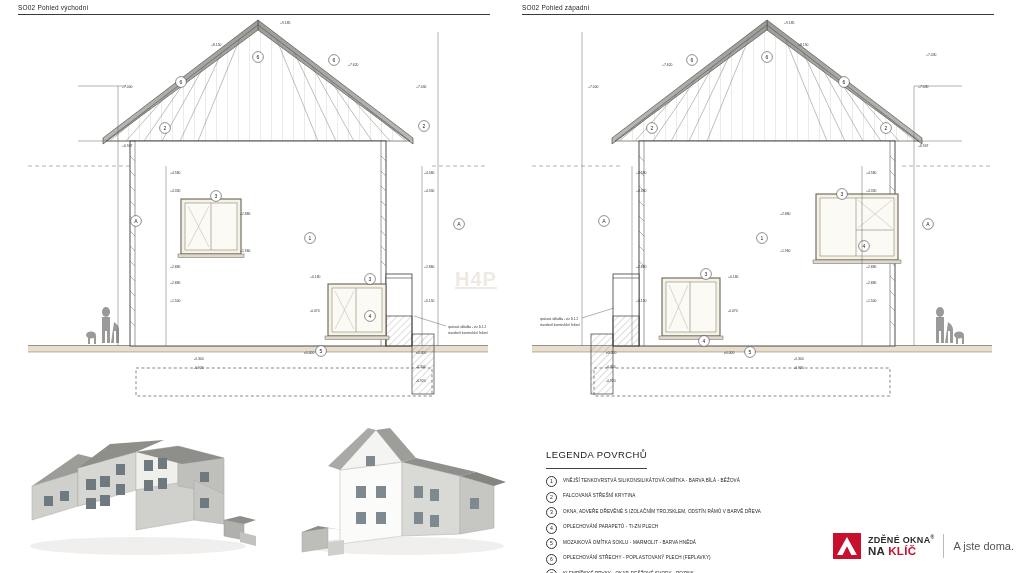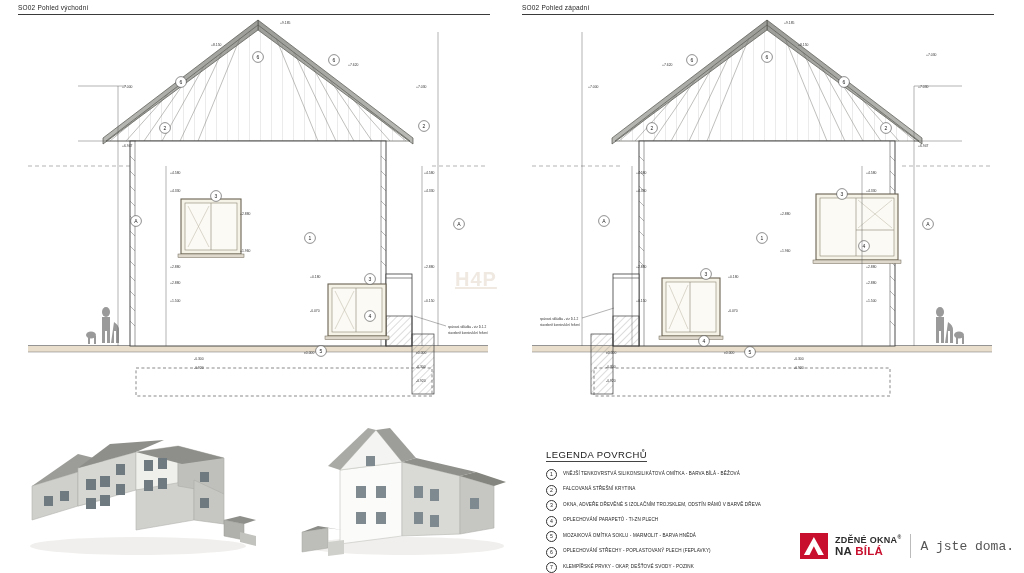--- a/index.html
+++ b/index.html
@@ -33,21 +33,21 @@
   .logo .w1,.logo .w3{font-weight:bold;font-size:15.5px;color:#1b1b1b;letter-spacing:.2px;}
   .logo .w2{
     font-weight:bold;font-size:15px;color:#ffffff;background:#f5b400;
     padding:0 3px;border-radius:1px;
   }
 
   
   .legend{position:absolute;left:546px;top:444px;width:330px;}
   .legend h2{
     margin:0;font-size:9.5px;font-weight:normal;letter-spacing:.4px;color:#1a1a1a;
-    border-bottom:1px solid #444;display:inline-block;padding-bottom:1px;
+    border-bottom:1px solid #444;display:inline-block;padding-bottom:8px;
   }
   .legend ul{list-style:none;margin:7px 0 0;padding:0;}
   .legend li{display:flex;align-items:flex-start;gap:6px;margin-bottom:4.5px;}
   .legend .num{
     flex:0 0 auto;width:9px;height:9px;border:.6px solid #333;border-radius:50%;
     font-size:5.2px;line-height:9px;text-align:center;color:#222;
   }
   .legend .txt{font-size:4.6px;line-height:1.15;color:#1c1c1c;letter-spacing:.12px;padding-top:1.5px;}
 
   
@@ -56,21 +56,21 @@
   .footer .mark:after{
     content:"";position:absolute;left:4px;top:4px;width:20px;height:18px;background:#ffffff;
     clip-path:polygon(50% 0%,100% 100%,72% 100%,50% 52%,28% 100%,0% 100%);
   }
   .footer .fb{line-height:1.05;}
   .footer .fb .l1{font-size:9px;font-weight:bold;color:#2b2b2b;letter-spacing:.3px;}
   .footer .fb .l1 sup{font-size:5px;}
   .footer .fb .l2{font-size:11.5px;font-weight:bold;color:#2b2b2b;letter-spacing:.3px;}
   .footer .fb .l2 b{color:#c8102e;}
   .footer .sep{width:1px;height:24px;background:#bbb;margin:0 2px;}
-  .footer .tag{font-size:13px;color:#555;font-family:Liberation Mono, monospace;}
+  .footer .tag{font-size:11px;color:#555;}
 
   
   .render{position:absolute;}
   .wm{
     position:absolute;left:455px;top:268px;font-size:20px;color:#efe9e2;font-weight:bold;
     letter-spacing:1px;
     text-decoration:underline;
   }
   text{font-family:"Liberation Sans", sans-serif;}
 </style>
@@ -533,20 +533,20 @@
     </ul>
   </div>
 
   <div class="footer">
     <div class="mark"></div>
     <div class="fb">
       <div class="l1">
         <span>ZDĚNÉ OKNA</span><sup>®</sup>
       </div>
       <div class="l2">
-        <span>NA </span><b>BÍLÁ</b>
+        <span>NA </span><b>KLÍČ</b>
       </div>
     </div>
     <div class="sep"></div>
     <div class="tag">A jste doma.</div>
   </div>
 
 </div>
 
 </body></html>

